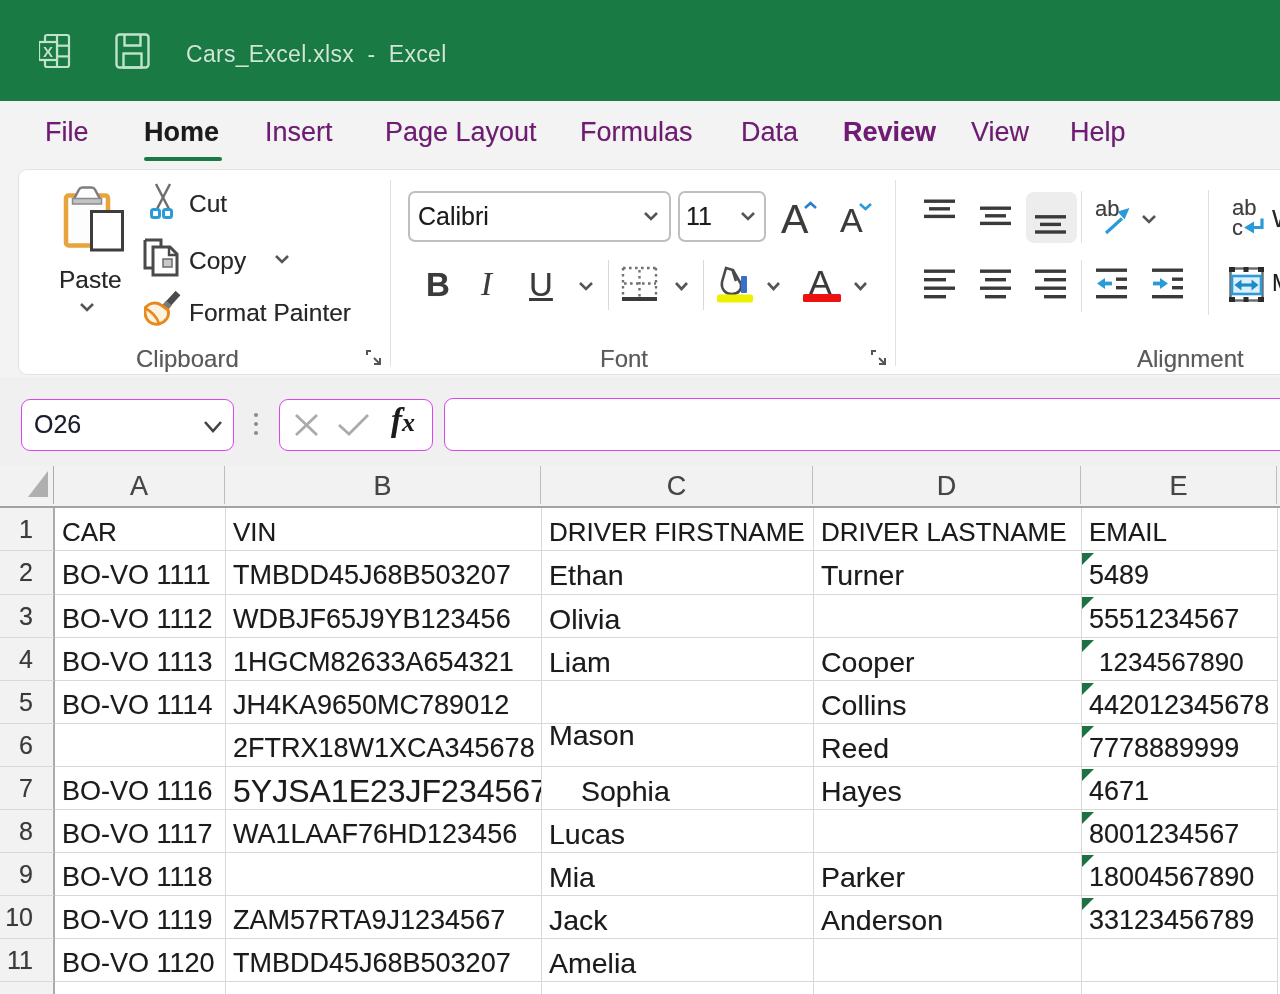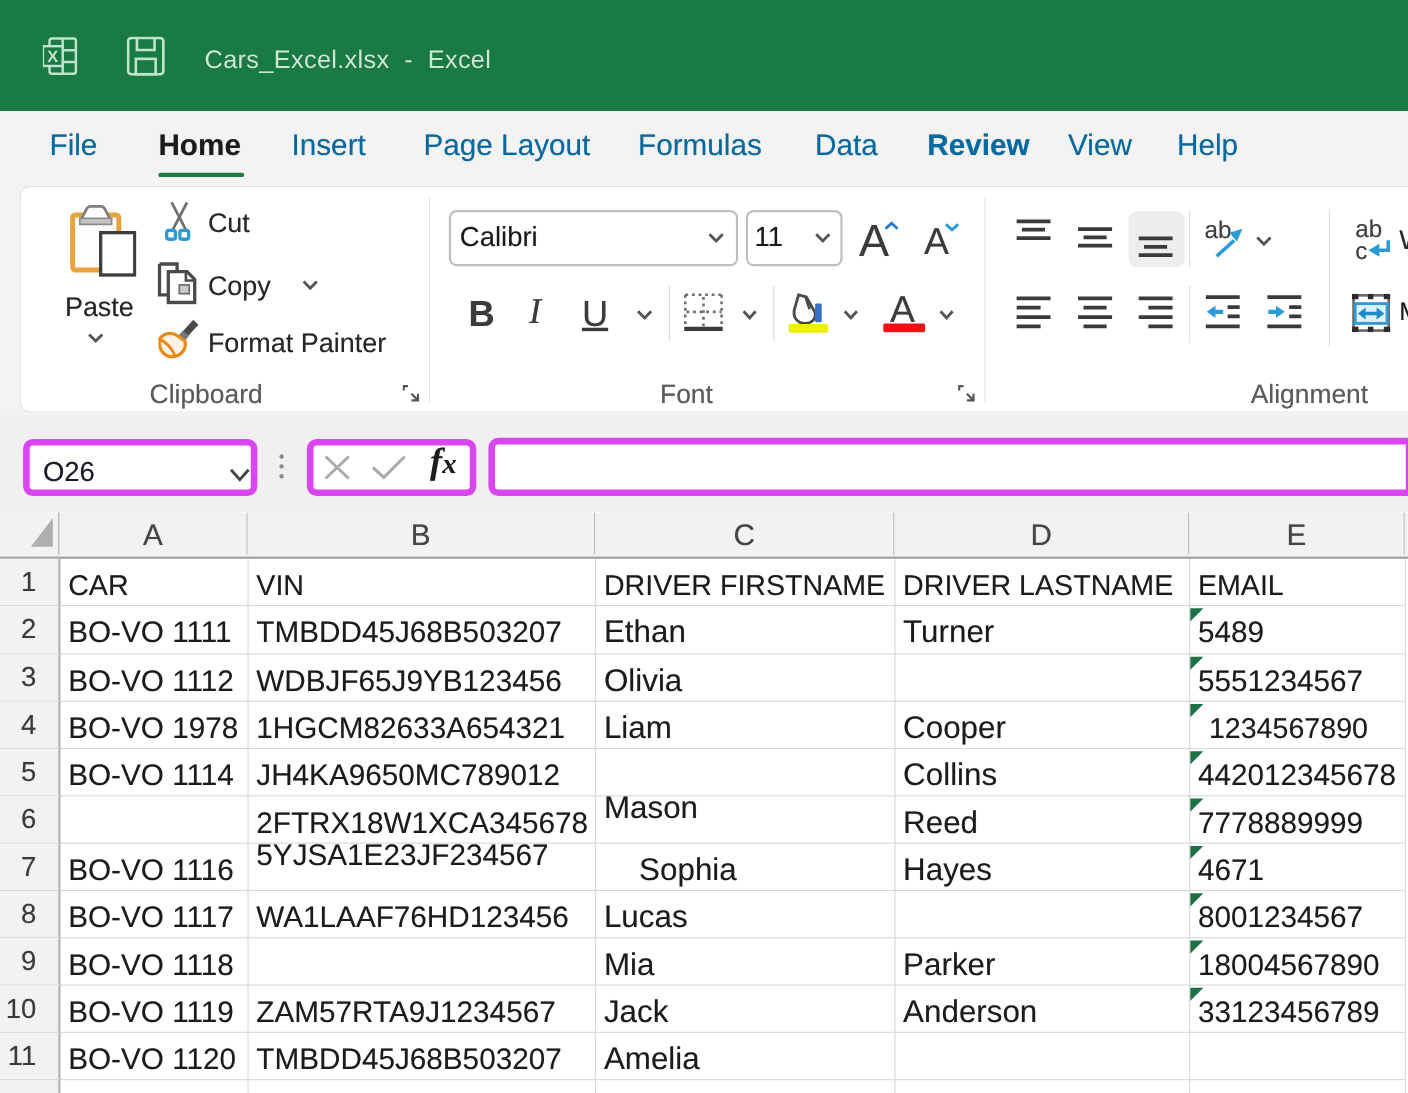--- a/index.html
+++ b/index.html
@@ -7,34 +7,34 @@
   font-family:"Liberation Sans", sans-serif; text-shadow:0 0 0.7px rgba(40,40,40,0.4); }
 .abs { position:absolute; }
 #page { position:relative; width:1280px; height:994px; }
 
 
 #titlebar { left:0; top:0; width:1280px; height:101px; background:#1A7A43; }
 #title-text { left:186px; top:41px; font-size:23px; color:#CDE8D7; letter-spacing:0.3px; }
 
 
 #menubar { left:0; top:101px; width:1280px; height:62px; background:#F3F3F3; }
-.menu-item { position:absolute; top:16px; font-size:27px; color:#0369a1; white-space:nowrap; }
+.menu-item { position:absolute; top:16px; font-size:27px; color:#701a75; white-space:nowrap; }
 
 
 #ribbon { left:0; top:163px; width:1280px; height:214px; background:#F3F3F3; }
 #ribbon-panel { position:absolute; left:18px; top:6px; width:1262px; height:206px;
   background:#FFFFFF; border:1px solid #E2E2E2; border-right:none;
   border-radius:9px 0 0 9px; }
 .vdiv { position:absolute; width:1px; background:#E1E1E1; }
 .grouplabel { position:absolute; font-size:24px; color:#5A5A5A; white-space:nowrap; }
 .rtext { position:absolute; font-size:24.5px; color:#262626; white-space:nowrap; }
 
 
 #formulabar { left:0; top:377px; width:1280px; height:89px; background:#F0F0F0; }
-.fbox { position:absolute; background:#fff; border:6px solid #d946ef; border-radius:9px; }
+.fbox { position:absolute; background:#fff; border:1px solid #d946ef; border-radius:9px; }
 
 
 #grid { left:0; top:466px; width:1280px; height:528px; background:#fff; font-size:26px; color:#1B1B1B; }
 #colhead { position:absolute; left:0; top:0; width:1280px; height:42px; background:#F2F2F2;
   border-bottom:2px solid #A3A3A3; }
 .ch { position:absolute; top:0; height:38px; text-align:center; line-height:40px;
   font-size:27px; color:#454545; border-right:1px solid #BDBDBD; }
 .rn { position:absolute; left:0; width:54px; text-align:right; padding-right:20px;
   font-size:25px; color:#3A3A3A; background:#F2F2F2; border-right:1px solid #ABABAB; }
 .cell { position:absolute; padding-left:7px; white-space:nowrap; overflow:hidden; }
@@ -358,21 +358,21 @@
     <div class="tri" style="left:1082px; top:87px;"></div>
     <div class="gl-h" style="left:0; top:128px; width:1277px;"></div>
     <div class="rn" style="top:129px; height:42px; line-height:42px;">3</div>
     <div class="cell" style="left:55px; top:129px; width:170px; height:42px; line-height:48px; font-size:27px;">BO-VO 1112</div>
     <div class="cell" style="left:226px; top:129px; width:315px; height:42px; line-height:48px; font-size:27px;">WDBJF65J9YB123456</div>
     <div class="cell" style="left:542px; top:129px; width:271px; height:42px; line-height:48px; font-size:28.5px;">Olivia</div>
     <div class="cell" style="left:1082px; top:129px; width:195px; height:42px; line-height:48px; font-size:27px;">5551234567</div>
     <div class="tri" style="left:1082px; top:131px;"></div>
     <div class="gl-h" style="left:0; top:171px; width:1277px;"></div>
     <div class="rn" style="top:172px; height:42px; line-height:42px;">4</div>
-    <div class="cell" style="left:55px; top:172px; width:170px; height:42px; line-height:48px; font-size:27px;">BO-VO 1978</div>
+    <div class="cell" style="left:55px; top:172px; width:170px; height:42px; line-height:48px; font-size:27px;">BO-VO 1113</div>
     <div class="cell" style="left:226px; top:172px; width:315px; height:42px; line-height:48px; font-size:27px;">1HGCM82633A654321</div>
     <div class="cell" style="left:542px; top:172px; width:271px; height:42px; line-height:48px; font-size:28.5px;">Liam</div>
     <div class="cell" style="left:814px; top:172px; width:267px; height:42px; line-height:48px; font-size:28.5px;">Cooper</div>
     <div class="cell" style="left:1072px; top:172px; width:195px; height:42px; line-height:48px; font-size:26px;margin-left:20px;">1234567890</div>
     <div class="tri" style="left:1082px; top:174px;"></div>
     <div class="gl-h" style="left:0; top:214px; width:1277px;"></div>
     <div class="rn" style="top:215px; height:42px; line-height:42px;">5</div>
     <div class="cell" style="left:55px; top:215px; width:170px; height:42px; line-height:48px; font-size:27px;">BO-VO 1114</div>
     <div class="cell" style="left:226px; top:215px; width:315px; height:42px; line-height:48px; font-size:27px;">JH4KA9650MC789012</div>
     <div class="cell" style="left:542px; top:215px; width:271px; height:42px; line-height:48px; font-size:28.5px;"></div>
@@ -383,21 +383,21 @@
     <div class="rn" style="top:258px; height:42px; line-height:42px;">6</div>
     <div class="cell" style="left:55px; top:258px; width:170px; height:42px; line-height:48px; font-size:27px;"></div>
     <div class="cell" style="left:226px; top:258px; width:315px; height:42px; line-height:48px; font-size:27px;">2FTRX18W1XCA345678</div>
     <div class="cell" style="left:542px; top:245px; width:271px; height:42px; line-height:48px; font-size:28.5px;">Mason</div>
     <div class="cell" style="left:814px; top:258px; width:267px; height:42px; line-height:48px; font-size:28.5px;">Reed</div>
     <div class="cell" style="left:1082px; top:258px; width:195px; height:42px; line-height:48px; font-size:27px;">7778889999</div>
     <div class="tri" style="left:1082px; top:260px;"></div>
     <div class="gl-h" style="left:0; top:300px; width:1277px;"></div>
     <div class="rn" style="top:301px; height:42px; line-height:42px;">7</div>
     <div class="cell" style="left:55px; top:301px; width:170px; height:42px; line-height:48px; font-size:27px;">BO-VO 1116</div>
-    <div class="cell" style="left:226px; top:287px; width:315px; height:42px; line-height:48px; font-size:27px;">5YJSA1E23JF234567</div>
+    <div class="cell" style="left:226px; top:301px; width:315px; height:42px; line-height:48px; font-size:32px;">5YJSA1E23JF234567</div>
     <div class="cell" style="left:542px; top:301px; width:271px; height:42px; line-height:48px; font-size:28.5px;margin-left:32px;">Sophia</div>
     <div class="cell" style="left:814px; top:301px; width:267px; height:42px; line-height:48px; font-size:28.5px;">Hayes</div>
     <div class="cell" style="left:1082px; top:301px; width:195px; height:42px; line-height:48px; font-size:27px;">4671</div>
     <div class="tri" style="left:1082px; top:303px;"></div>
     <div class="gl-h" style="left:0; top:343px; width:1277px;"></div>
     <div class="rn" style="top:344px; height:42px; line-height:42px;">8</div>
     <div class="cell" style="left:55px; top:344px; width:170px; height:42px; line-height:48px; font-size:27px;">BO-VO 1117</div>
     <div class="cell" style="left:226px; top:344px; width:315px; height:42px; line-height:48px; font-size:27px;">WA1LAAF76HD123456</div>
     <div class="cell" style="left:542px; top:344px; width:271px; height:42px; line-height:48px; font-size:28.5px;">Lucas</div>
     <div class="cell" style="left:814px; top:344px; width:267px; height:42px; line-height:48px; font-size:28.5px;"></div>

